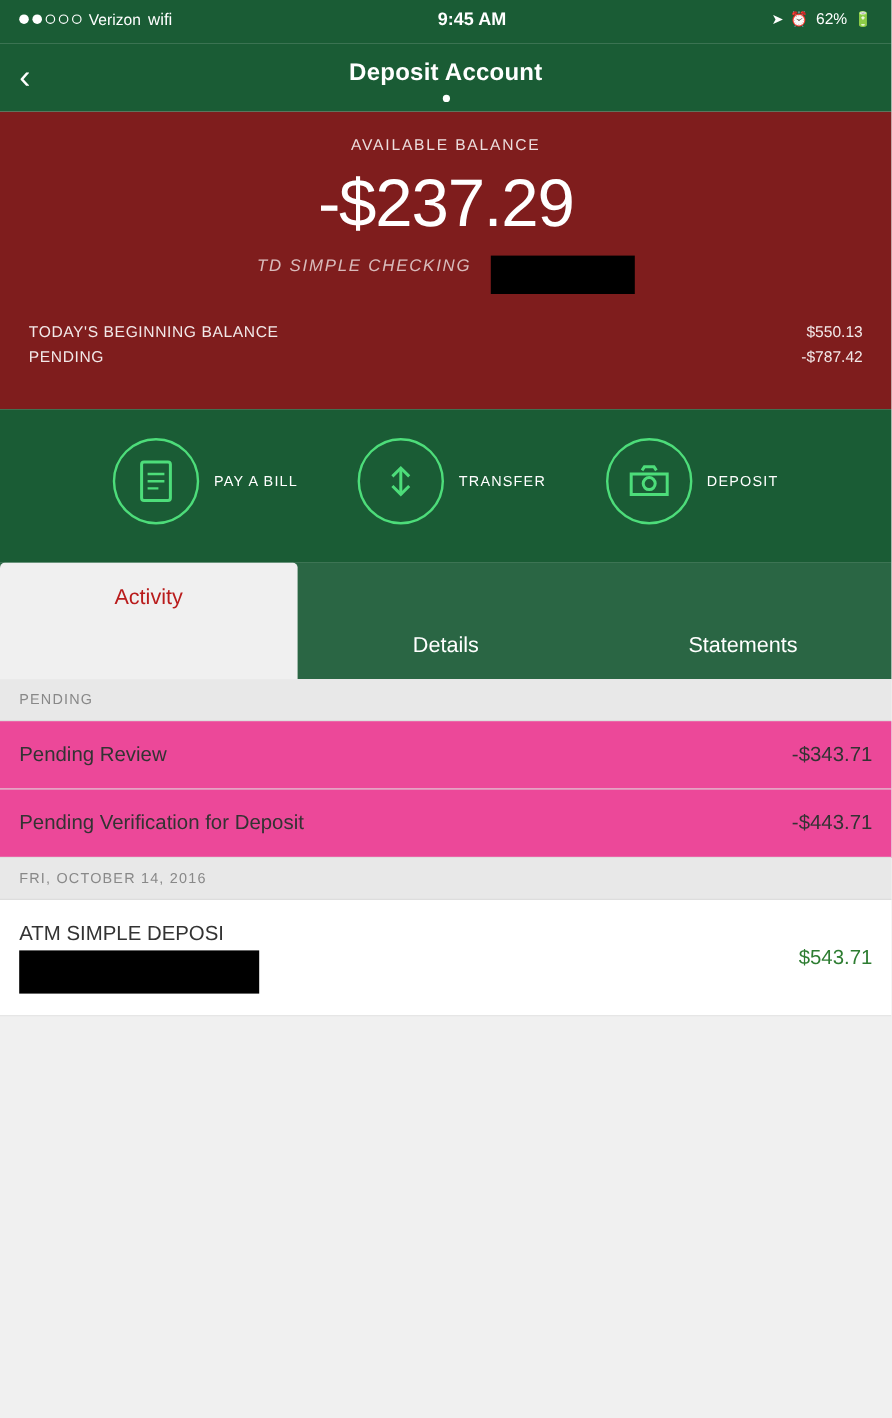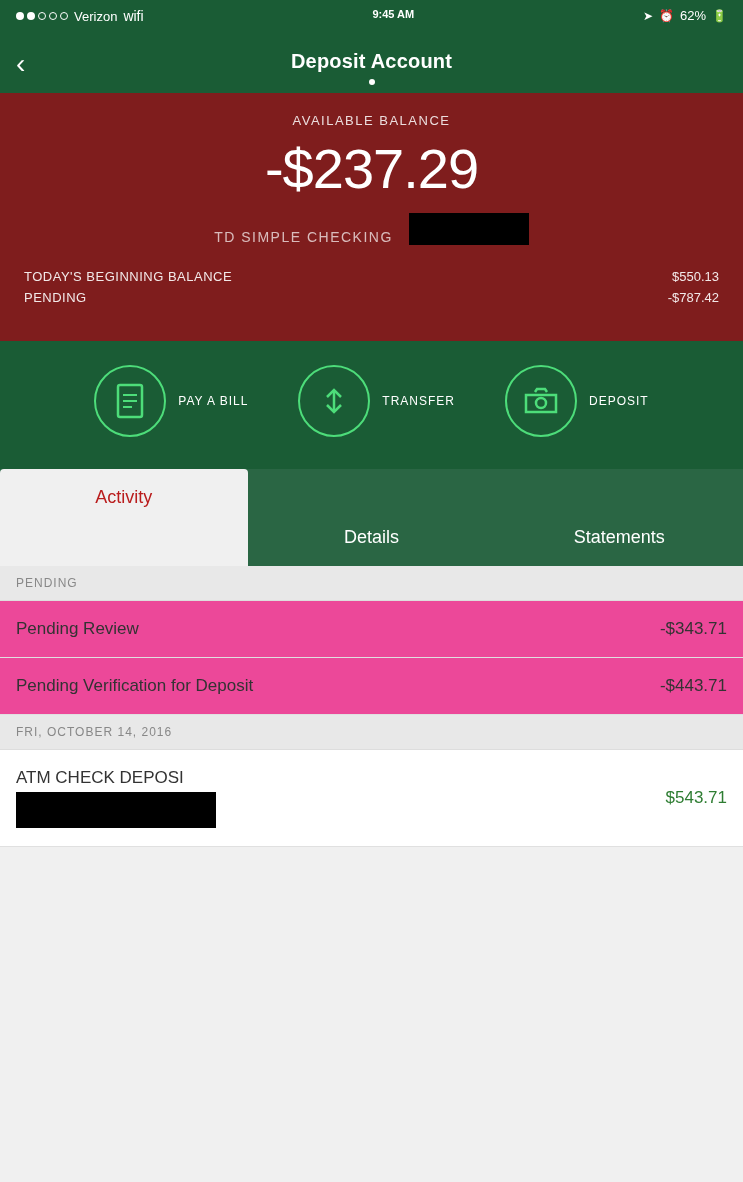--- a/index.html
+++ b/index.html
@@ -76,24 +76,25 @@
       margin-bottom: 8px;
     }
     .balance-amount {
       font-size: 56px;
       font-weight: 300;
       letter-spacing: -1px;
       margin-bottom: 12px;
     }
     .account-name-row {
       display: flex;
-      align-items: flex-end;
+      align-items: flex-start;
       justify-content: center;
       gap: 16px;
       margin-bottom: 24px;
+      font-style: italic;
     }
     .account-name {
       font-size: 14px;
       letter-spacing: 1.5px;
       color: rgba(255,255,255,0.7);
       text-transform: uppercase;
     }
     .account-number-redacted {
       background: #000;
       width: 120px;
@@ -248,21 +249,21 @@
     <div class="signal-dots">
       <div class="dot"></div>
       <div class="dot"></div>
       <div class="dot empty"></div>
       <div class="dot empty"></div>
       <div class="dot empty"></div>
     </div>
     <span>Verizon</span>
     <span class="wifi-icon">wifi</span>
   </div>
-  <div style="font-size:11px;font-weight:600;">9:45 AM</div>
+  <div style="font-size:15px;font-weight:600;">9:45 AM</div>
   <div class="status-right">
     <span style="font-size:12px;">➤</span>
     <span style="font-size:12px;">⏰</span>
     <span>62%</span>
     <span style="font-size:12px;">🔋</span>
   </div>
 </div>
 
 <div class="header">
   <div class="header-back">‹</div>
@@ -346,19 +347,19 @@
 
   <div class="transaction-row">
     <span class="transaction-label">Pending Verification for Deposit</span>
     <span class="transaction-amount">-$443.71</span>
   </div>
 
   <div class="section-header">FRI, OCTOBER 14, 2016</div>
 
   <div class="atm-row">
     <div class="atm-label-block">
-      <span class="atm-label">ATM CHECK DEPOSI</span>
+      <span class="atm-label">ATM SIMPLE DEPOSI</span>
       <span class="redacted-block"></span>
     </div>
     <span class="transaction-amount positive">$543.71</span>
   </div>
 
 </div>
 
 </body></html>

